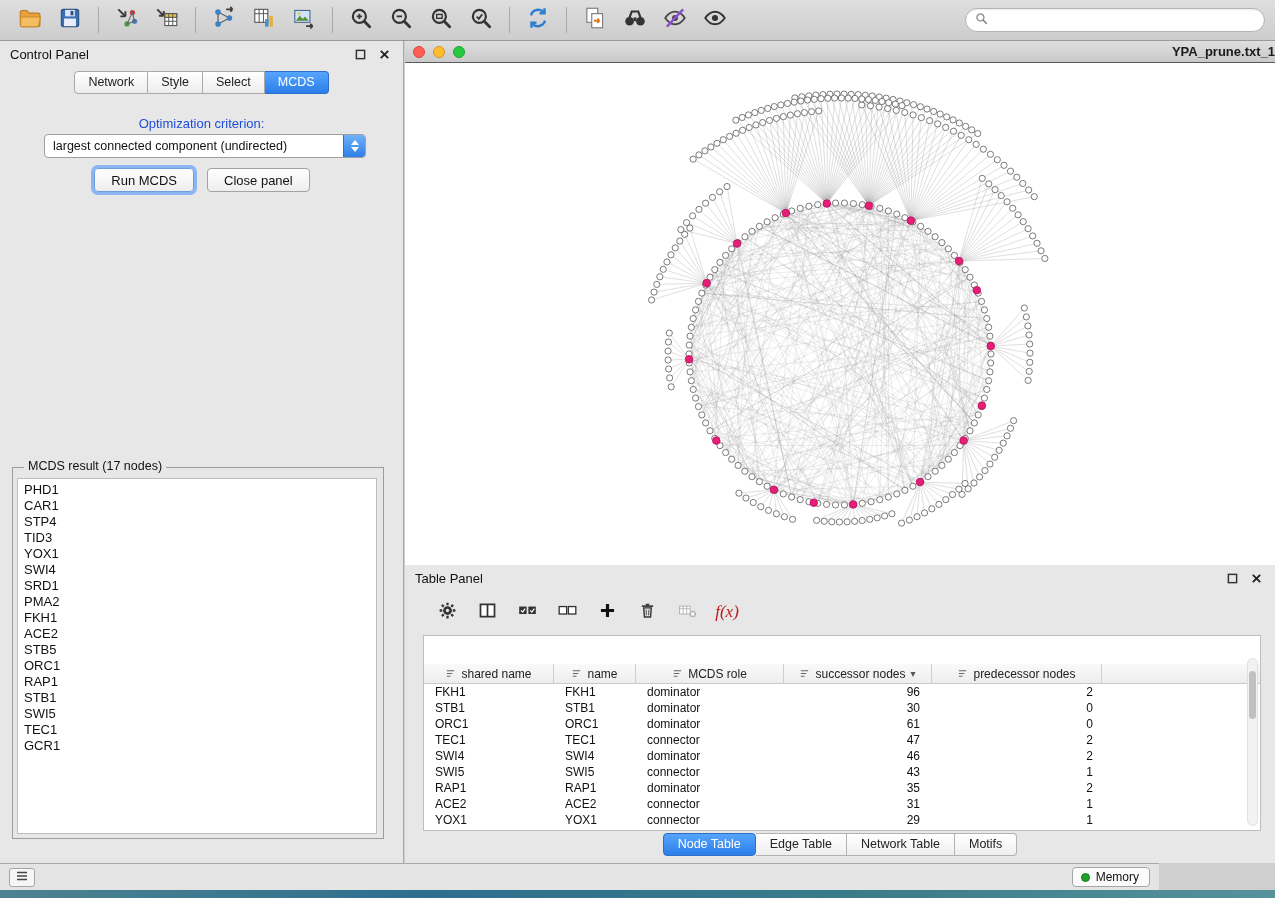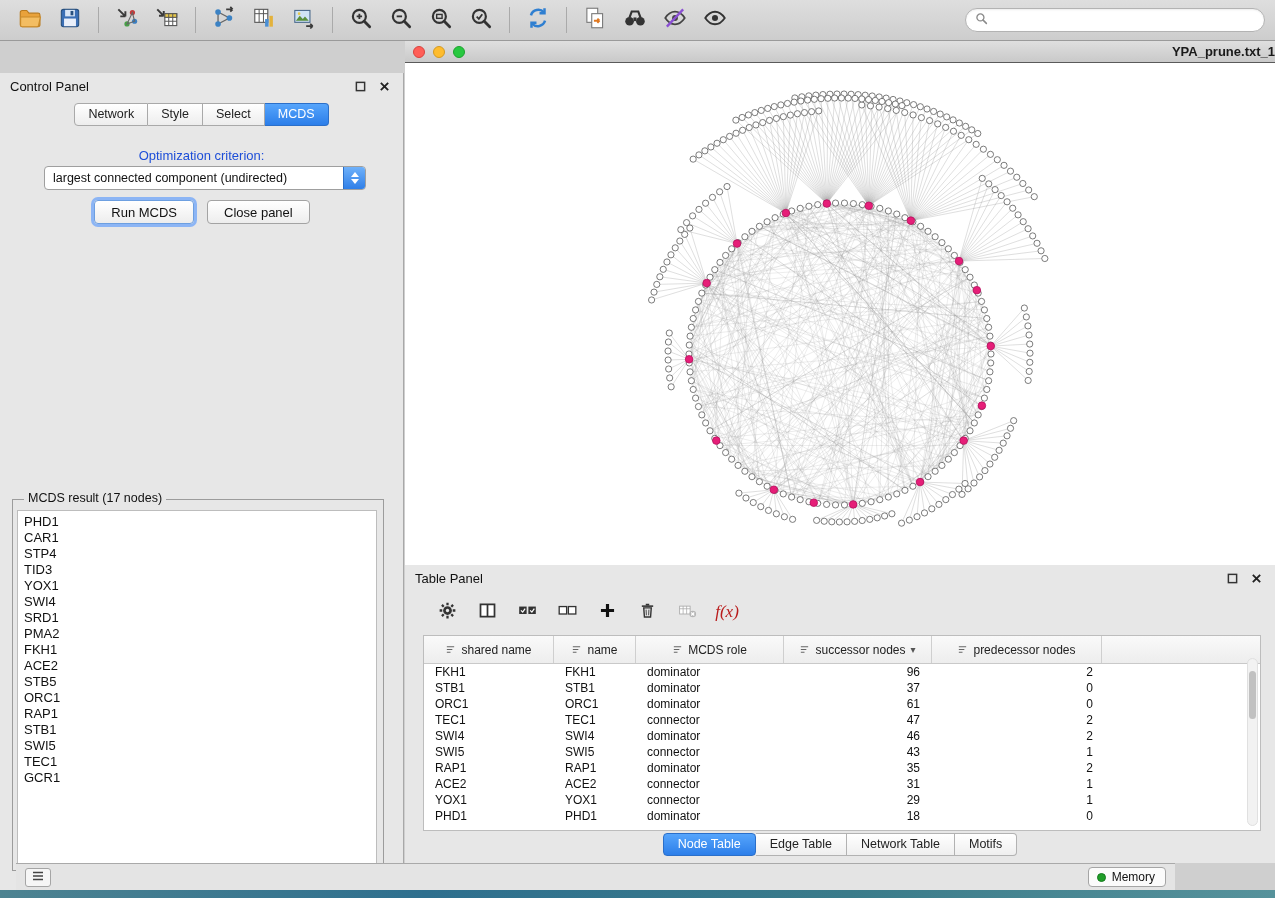--- a/index.html
+++ b/index.html
@@ -13,21 +13,21 @@
   .tb-btn{width:40px;height:34px;display:flex;align-items:center;justify-content:center;border-radius:5px;}
   .tb-btn svg{width:26px;height:26px;}
   .tb-sep{width:1px;height:26px;background:#aaa;margin:0 8px;}
   .searchbox{margin-left:auto;width:300px;height:24px;background:#fff;border:1px solid #b3b3b3;
     border-radius:12px;display:flex;align-items:center;padding:0 9px;gap:6px;box-shadow:inset 0 1px 2px rgba(0,0,0,.08);}
   .searchbox svg{width:13px;height:13px;flex:0 0 auto;}
   .searchbox input{border:none;outline:none;flex:1;font-size:12px;background:transparent;}
 
   
   #control-panel{position:absolute;left:0;top:41px;width:404px;height:822px;background:#e7e7e7;
-    border-right:1px solid #a8a8a8;margin-top:32px;}
+    border-right:1px solid #a8a8a8;}
   .panel-header{height:26px;display:flex;align-items:center;padding:0 10px;font-size:13px;color:#111;}
   .panel-header .spacer{flex:1;}
   .win-btn{width:18px;height:18px;display:flex;align-items:center;justify-content:center;margin-left:6px;}
   .win-btn svg{width:11px;height:11px;}
   .seg{display:flex;justify-content:center;margin-top:4px;}
   .seg .tab{padding:3px 13px;font-size:12.5px;color:#222;background:linear-gradient(#ffffff,#ededed);
     border:1px solid #a9a9a9;border-left:none;line-height:15px;}
   .seg .tab:first-child{border-left:1px solid #a9a9a9;border-radius:4px 0 0 4px;text-align:center;}
   .seg .tab.sel{background:linear-gradient(#56a5fc,#2c7ee9);color:#fff;border-color:#2b6fc9;border-radius:0 4px 4px 0;}
   #opt-label{margin-top:22px;text-align:center;font-size:13px;color:#1d4ed8;}
@@ -60,41 +60,41 @@
   #net-canvas{position:absolute;left:0;top:22px;width:870px;height:502px;background:#fff;}
 
   
   #table-panel{position:absolute;left:405px;top:565px;width:870px;height:298px;background:#e7e7e7;}
   #tp-toolbar{height:38px;margin-top:2px;display:flex;align-items:center;padding:0 24px;gap:4px;}
   .tp-btn{width:36px;height:32px;display:flex;align-items:center;justify-content:center;}
   .tp-btn svg{width:21px;height:21px;}
   .fx{font-family:"Liberation Serif",serif;font-style:italic;font-size:17px;color:#b91c1c;}
   #table-region{position:absolute;left:18px;top:70px;right:14px;bottom:32px;background:#fff;border:1px solid #bdbdbd;overflow:hidden;}
   .thead,.trow{display:grid;grid-template-columns:130px 82px 148px 148px 170px 1fr;}
-  .thead{height:28px;background:linear-gradient(#fafafa,#ededed);border-bottom:1px solid #c9c9c9;}
+  .thead{height:20px;background:linear-gradient(#fafafa,#ededed);border-bottom:1px solid #c9c9c9;margin-top:28px;}
   .hcell{display:flex;align-items:center;justify-content:center;gap:5px;font-size:12px;color:#222;
     border-right:1px solid #cfcfcf;overflow:hidden;white-space:nowrap;}
   .hcell svg{width:11px;height:11px;flex:0 0 auto;}
   .chev{font-size:10px;color:#555;}
   .trow{height:16px;}
   .cell{font-size:12px;color:#111;line-height:16px;white-space:nowrap;overflow:hidden;}
   .c-l{padding-left:11px;}
   .c-r{text-align:right;padding-right:12px;}
   .c-r2{text-align:right;padding-right:9px;}
   #tscroll{position:absolute;right:2px;top:22px;bottom:4px;width:11px;background:#f2f2f2;border:1px solid #e0e0e0;border-radius:6px;}
   #tthumb{position:absolute;left:1px;right:1px;top:12px;height:48px;background:#c1c1c1;border-radius:5px;}
   #tp-tabs{position:absolute;left:0;right:0;top:268px;display:flex;justify-content:center;gap:0;}
   .tp-tab{padding:3px 14px;font-size:12.5px;background:linear-gradient(#ffffff,#efefef);
     border:1px solid #b2b2b2;border-left:none;color:#222;line-height:15px;}
   .tp-tab:first-child{border-left:1px solid #b2b2b2;border-radius:4px 0 0 4px;}
   .tp-tab:last-child{border-radius:0 4px 4px 0;}
   .tp-tab.sel{background:linear-gradient(#56a5fc,#2c7ee9);color:#fff;border-color:#2b6fc9;border-radius:4px;}
 
   
-  #status-bar{position:absolute;left:16px;top:863px;width:1159px;height:27px;background:#e4e4e4;
+  #status-bar{position:absolute;left:0;top:863px;width:1159px;height:27px;background:#e4e4e4;
     border-top:1px solid #a9a9a9;display:flex;align-items:center;padding:0 9px;}
   #menu-btn{width:26px;height:19px;border:1px solid #a5a5a5;border-radius:3px;background:#f6f6f6;
     display:flex;align-items:center;justify-content:center;}
   #memory-btn{margin-left:auto;height:20px;border:1px solid #a5a5a5;border-radius:4px;background:#fbfbfb;
     display:flex;align-items:center;gap:6px;padding:0 10px 0 8px;font-size:12px;color:#111;}
   .green-dot{width:9px;height:9px;border-radius:50%;background:#1f9e28;border:1px solid #157a1d;}
   #desktop-strip{position:absolute;left:0;top:890px;width:1275px;height:8px;
     background:linear-gradient(90deg,#4d8391,#2e6f8e,#3a7b8a,#56929b);}
 </style>
 </head>
@@ -1354,21 +1354,21 @@
             <div class="cell c-l">FKH1</div>
             <div class="cell c-l">dominator</div>
             <div class="cell c-r">96</div>
             <div class="cell c-r2">2</div>
             <div></div>
           </div>
           <div class="trow">
             <div class="cell c-l">STB1</div>
             <div class="cell c-l">STB1</div>
             <div class="cell c-l">dominator</div>
-            <div class="cell c-r">37</div>
+            <div class="cell c-r">30</div>
             <div class="cell c-r2">0</div>
             <div></div>
           </div>
           <div class="trow">
             <div class="cell c-l">ORC1</div>
             <div class="cell c-l">ORC1</div>
             <div class="cell c-l">dominator</div>
             <div class="cell c-r">61</div>
             <div class="cell c-r2">0</div>
             <div></div>

